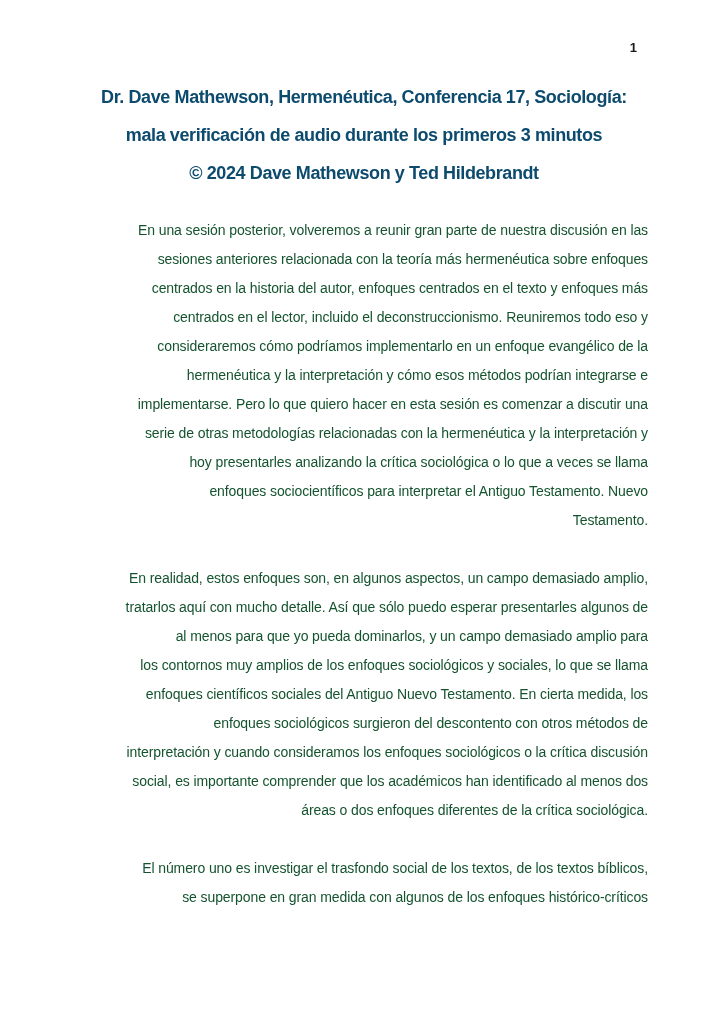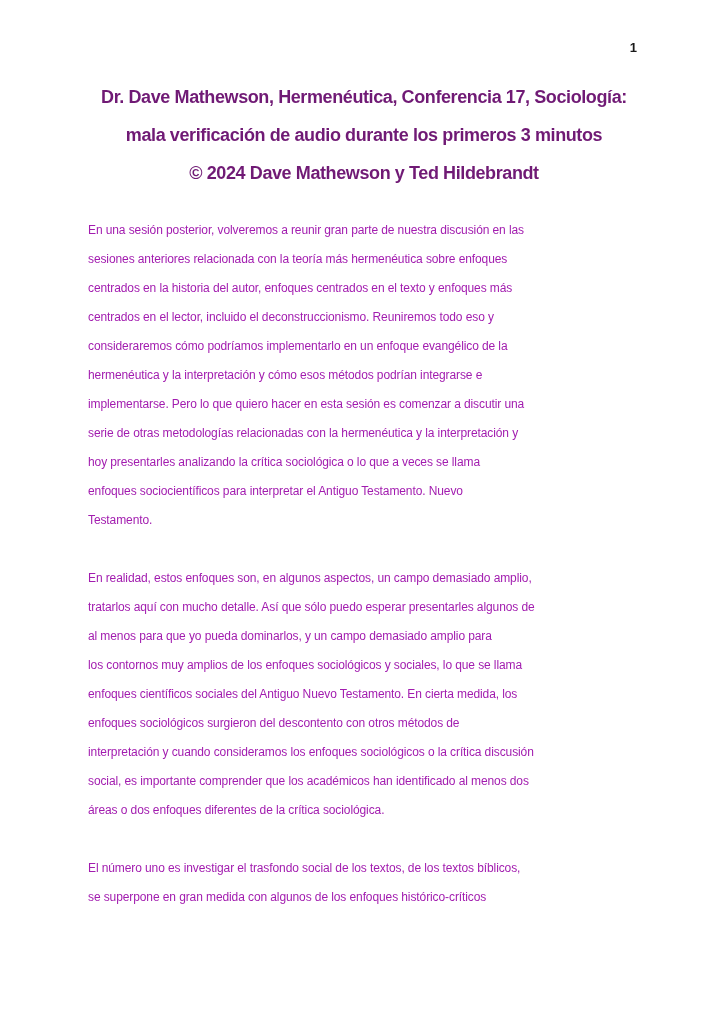--- a/index.html
+++ b/index.html
@@ -27,39 +27,40 @@
   .title-block {
     position: absolute;
     top: 78px;
     left: 88px;
     width: 552px;
     text-align: center;
     font-weight: 700;
     font-size: 18px;
     letter-spacing: -0.4px;
     line-height: 38px;
-    color: #701a75;
+    color: #0c4a6e;
   }
   .content {
     position: absolute;
     top: 216px;
     left: 88px;
     width: 560px;
   }
   .para {
     margin: 0 0 29px 0;
     padding: 0;
   }
   .line {
     display: block;
     white-space: nowrap;
-    font-size: 12px;
+    font-size: 14px;
     letter-spacing: -0.1px;
     line-height: 29px;
-    color: #a21caf;
+    color: #14532d;
+    text-align: right;
   }
 </style>
 </head>
 <body>
 
 <div class="page">
 
   <div class="page-number">1</div>
 
   <header class="title-block">

